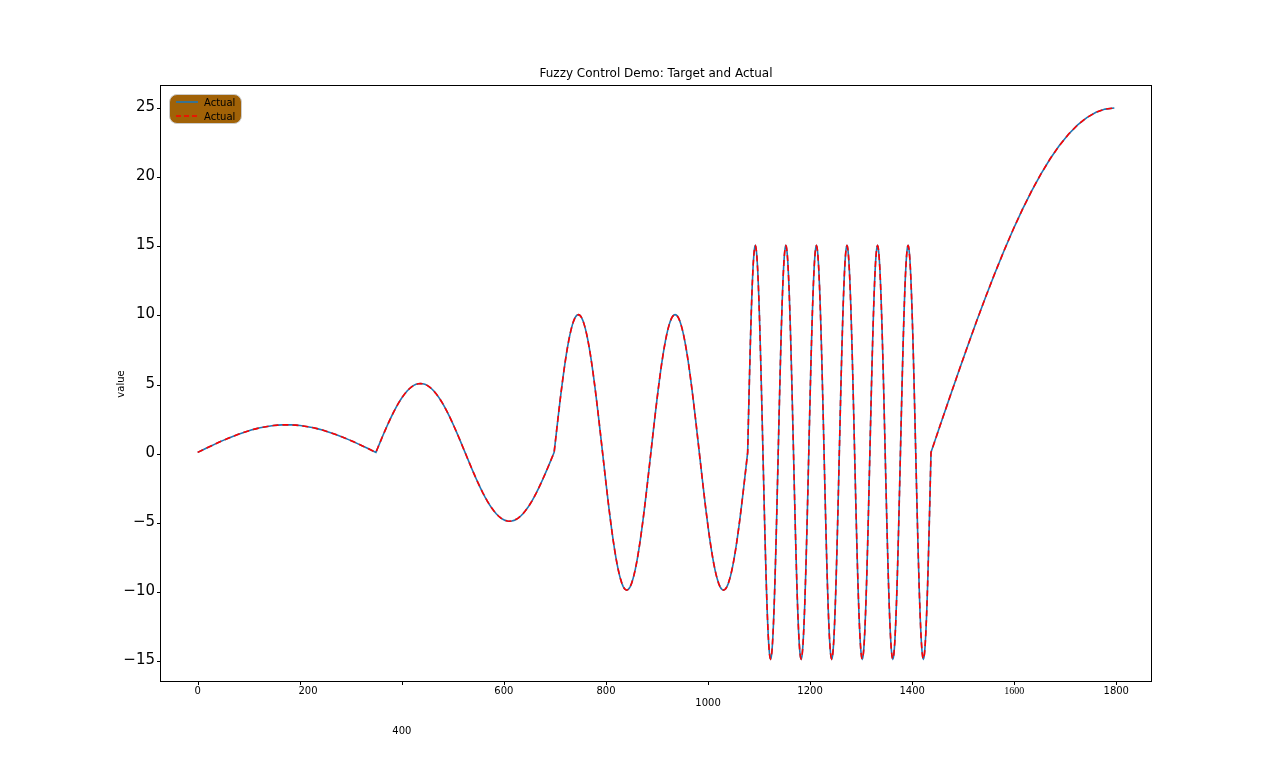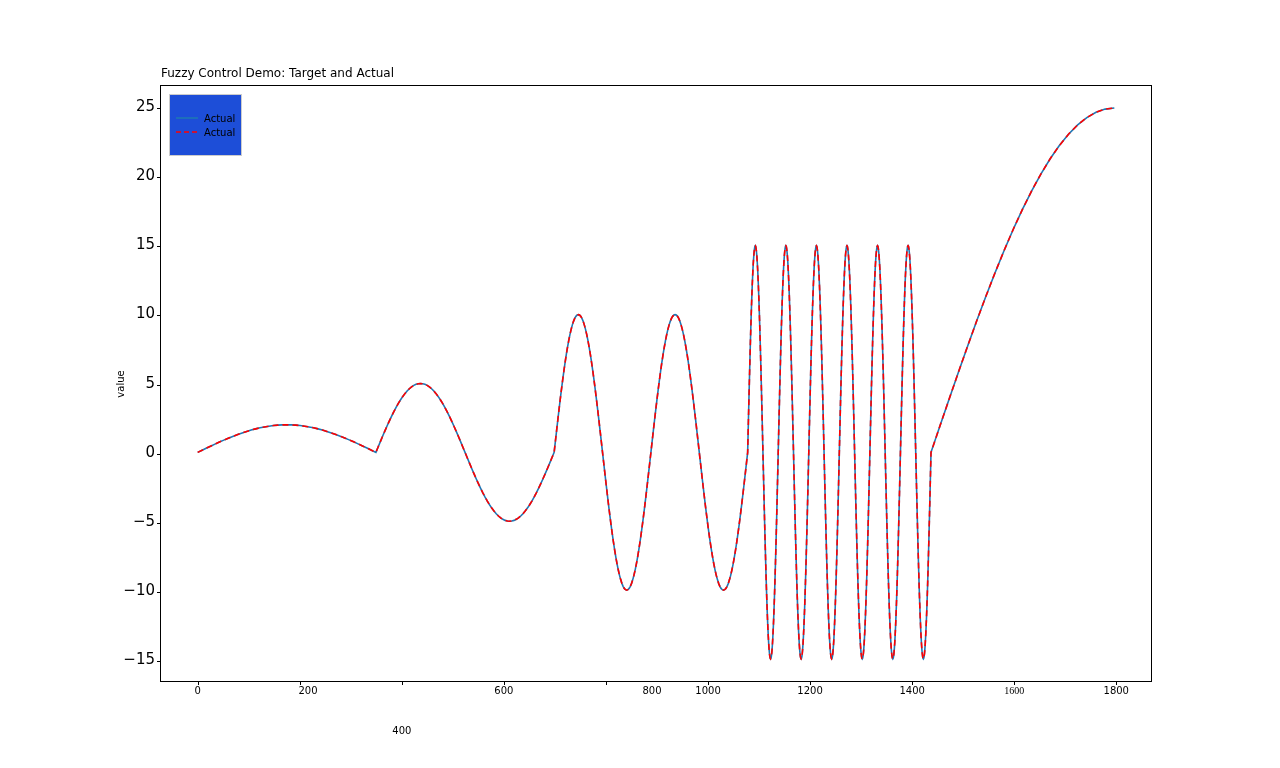--- a/index.html
+++ b/index.html
@@ -19,20 +19,21 @@
   }
   .axes {
     position: absolute;
     border: 1px solid #000000;
     box-sizing: border-box;
     background: #ffffff;
   }
   .title {
     position: absolute;
     width: 100%;
+    text-align: center;
     font-size: 12px;
     top: -20px;
     left: 0;
   }
   .xlabel {
     position: absolute;
     width: 100%;
     text-align: center;
     font-size: 10px;
     bottom: -34px;
@@ -80,23 +81,23 @@
     inset: 0;
     width: 100%;
     height: 100%;
     overflow: visible;
   }
   .legend {
     position: absolute;
     left: 8px;
     top: 8px;
     border: 1px solid #cccccc;
-    border-radius: 0;
-    background: #1d4ed8;
-    padding: 16px 6px;
+    border-radius: 8px;
+    background: #a16207;
+    padding: 0 6px;
     font-size: 10px;
   }
   .legend-row {
     display: flex;
     align-items: center;
     gap: 6px;
     height: 14px;
   }
   .legend-swatch {
     width: 22px;
@@ -133,23 +134,23 @@
     </div>
   <div class="tick-mark-x" style="left: 36.7407px;"></div>
       <div class="tick-label-x" style="left: 36.7407px;">0</div>
       <div class="tick-mark-x" style="left: 138.798px;"></div>
       <div class="tick-label-x" style="left: 147px;">200</div>
       <div class="tick-mark-x" style="left: 240.856px;"></div>
       <div class="tick-label-x" style="left: 240.856px; margin-top: 40px;">400</div>
       <div class="tick-mark-x" style="left: 342.914px;"></div>
       <div class="tick-label-x" style="left: 342.914px;">600</div>
       <div class="tick-mark-x" style="left: 444.971px;"></div>
-      <div class="tick-label-x" style="left: 444.971px; margin-left: 46px;">800</div>
+      <div class="tick-label-x" style="left: 444.971px;">800</div>
       <div class="tick-mark-x" style="left: 547.029px;"></div>
-      <div class="tick-label-x" style="left: 547.029px;">1000</div>
+      <div class="tick-label-x" style="left: 547.029px; margin-top: 12px;">1000</div>
       <div class="tick-mark-x" style="left: 649.086px;"></div>
       <div class="tick-label-x" style="left: 649.086px;">1200</div>
       <div class="tick-mark-x" style="left: 751.144px;"></div>
       <div class="tick-label-x" style="left: 751.144px;">1400</div>
       <div class="tick-mark-x" style="left: 853.202px;"></div>
       <div class="tick-label-x" style="left: 853.202px; font-family: Liberation Serif, serif;">1600</div>
       <div class="tick-mark-x" style="left: 955.259px;"></div>
       <div class="tick-label-x" style="left: 955.259px;">1800</div>
       <div class="tick-mark-y" style="top: 574.889px;"></div>
       <div class="tick-label-y" style="bottom: 22.1111px;">−15</div>

